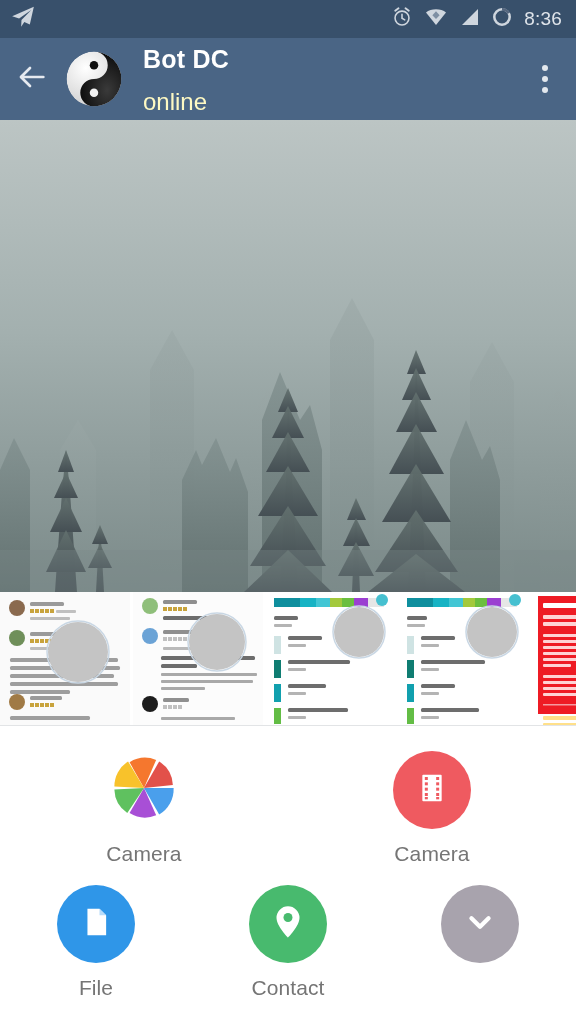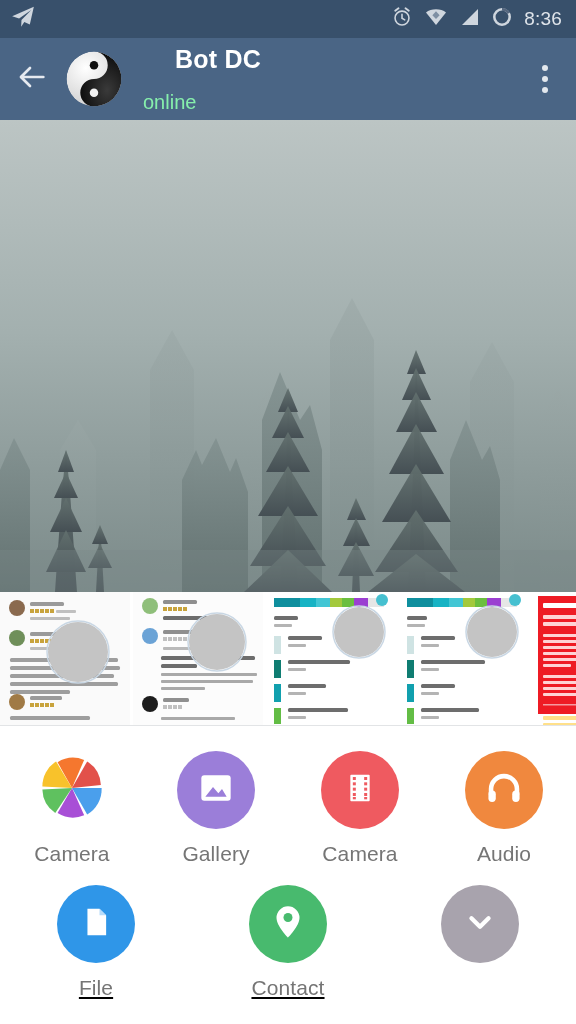--- a/index.html
+++ b/index.html
@@ -39,24 +39,24 @@
     cursor:pointer;
   }
   .avatar {
     width:56px; height:56px; border-radius:50%;
     margin-left:2px; flex:0 0 auto; overflow:hidden;
     cursor:pointer; position:relative;
   }
   .titlewrap { margin-left:21px; display:flex; flex-direction:column; justify-content:center; }
   .chat-title {
     color:#ffffff; font-size:25px; font-weight:bold;
-    line-height:30px; letter-spacing:0.2px;margin-left:32px;
+    line-height:30px; letter-spacing:0.2px;
   }
   .chat-status {
-    color:#86efac; font-size:20px; line-height:24px; margin-top:16px;
+    color:#fef9c3; font-size:24px; line-height:24px; margin-top:16px;
   }
   .menu-btn {
     margin-left:auto; width:62px; height:82px;
     display:flex; flex-direction:column; align-items:center;
     justify-content:center; gap:5px; cursor:pointer;
   }
   .menu-btn i { width:6px; height:6px; border-radius:50%; background:#e3e8ee; display:block; }
 
   
   .chatarea {
@@ -81,21 +81,21 @@
   
   .attachpanel {
     position:absolute; left:0; top:725px; width:576px; height:299px;
     background:#ffffff;
     border-top:1px solid #e2e4e6;
   }
   .attach-row {
     display:flex; width:100%;justify-content:flex-end;
   }
   .attach-row.r1 { padding-top:25px; }
-  .attach-row.r2 { padding-top:19px;text-decoration:underline; }
+  .attach-row.r2 { padding-top:19px; }
   .attach-cell {
     flex:1 1 0; display:flex; flex-direction:column;
     align-items:center; cursor:pointer;
   }
   .attach-circle {
     width:78px; height:78px; border-radius:50%;
     display:flex; align-items:center; justify-content:center;
     position:relative;
   }
   .attach-label {
@@ -477,31 +477,20 @@
               <path d="M50 50 L89 50 A39 39 0 0 1 70 85 Z" fill="#4a9fec"></path>
               <path d="M50 50 L66 86 A39 39 0 0 1 31 83 Z" fill="#a84fd6"></path>
               <path d="M50 50 L28 83 A39 39 0 0 1 11 52 Z" fill="#5fc15f"></path>
               <path d="M50 50 L11 48 A39 39 0 0 1 29 15 Z" fill="#f8c22b"></path>
             </svg>
           </span>
         </div>
         <div class="attach-label">Camera</div>
       </div>
 
-      <div class="attach-cell">
-        <div class="attach-circle" style="background:#9b7ed9">
-          <span>
-            <svg width="40" height="40" viewBox="0 0 24 24">
-              <rect x="3.2" y="4.4" width="17.6" height="15.2" rx="1.8" fill="#ffffff"></rect>
-              <path d="M5.6 17.2 L10.2 11.4 L13.4 15.2 L15.6 12.6 L18.4 17.2 Z" fill="#9b7ed9"></path>
-            </svg>
-          </span>
-        </div>
-        <div class="attach-label">Gallery</div>
-      </div>
 
       <div class="attach-cell">
         <div class="attach-circle" style="background:#ef5a60">
           <span>
             <svg width="40" height="40" viewBox="0 0 24 24">
               <rect x="6.2" y="4" width="11.6" height="16" rx="0.6" fill="#ffffff"></rect>
               <g fill="#ef5a60">
                 <rect x="7.7" y="5.4" width="1.8" height="1.8"></rect>
                 <rect x="7.7" y="8.6" width="1.8" height="1.8"></rect>
                 <rect x="7.7" y="11.8" width="1.8" height="1.8"></rect>
@@ -512,32 +501,20 @@
                 <rect x="14.5" y="11.8" width="1.8" height="1.8"></rect>
                 <rect x="14.5" y="15" width="1.8" height="1.8"></rect>
                 <rect x="14.5" y="17.4" width="1.8" height="1.4"></rect>
               </g>
             </svg>
           </span>
         </div>
         <div class="attach-label">Camera</div>
       </div>
 
-      <div class="attach-cell">
-        <div class="attach-circle" style="background:#f0883e">
-          <span>
-            <svg width="42" height="42" viewBox="0 0 24 24">
-              <path d="M4.6 15.2 V12.6 A7.4 7.4 0 0 1 19.4 12.6 V15.2" fill="none" stroke="#ffffff" stroke-width="2.6" stroke-linecap="round"></path>
-              <rect x="3.1" y="13.4" width="4.2" height="6.6" rx="2.1" fill="#ffffff"></rect>
-              <rect x="16.7" y="13.4" width="4.2" height="6.6" rx="2.1" fill="#ffffff"></rect>
-            </svg>
-          </span>
-        </div>
-        <div class="attach-label">Audio</div>
-      </div>
 
     </div>
 
     <div class="attach-row r2">
 
       <div class="attach-cell">
         <div class="attach-circle" style="background:#2f96e8">
           <span>
             <svg width="38" height="38" viewBox="0 0 24 24">
               <path d="M6.6 3.6 H14.2 L18.4 7.8 V20.4 H6.6 Z" fill="#ffffff"></path>

